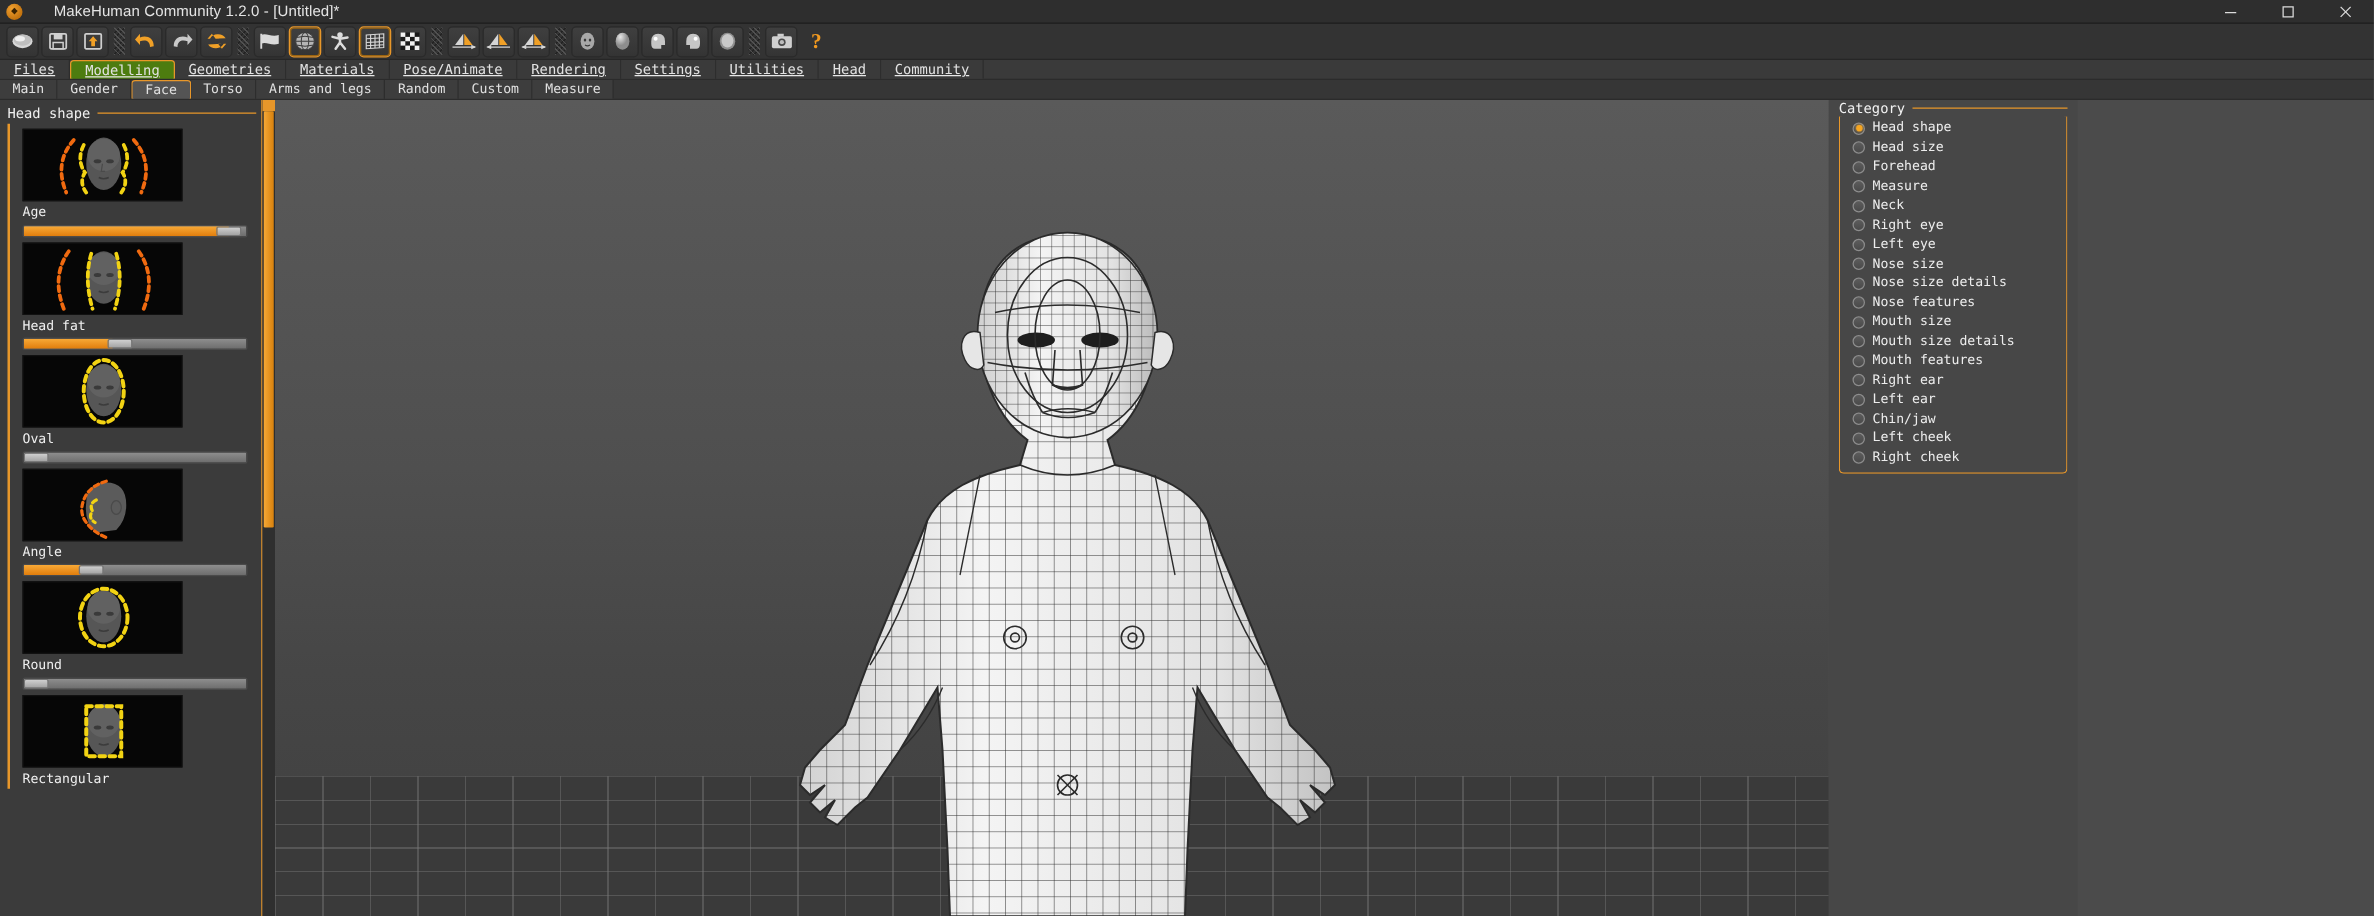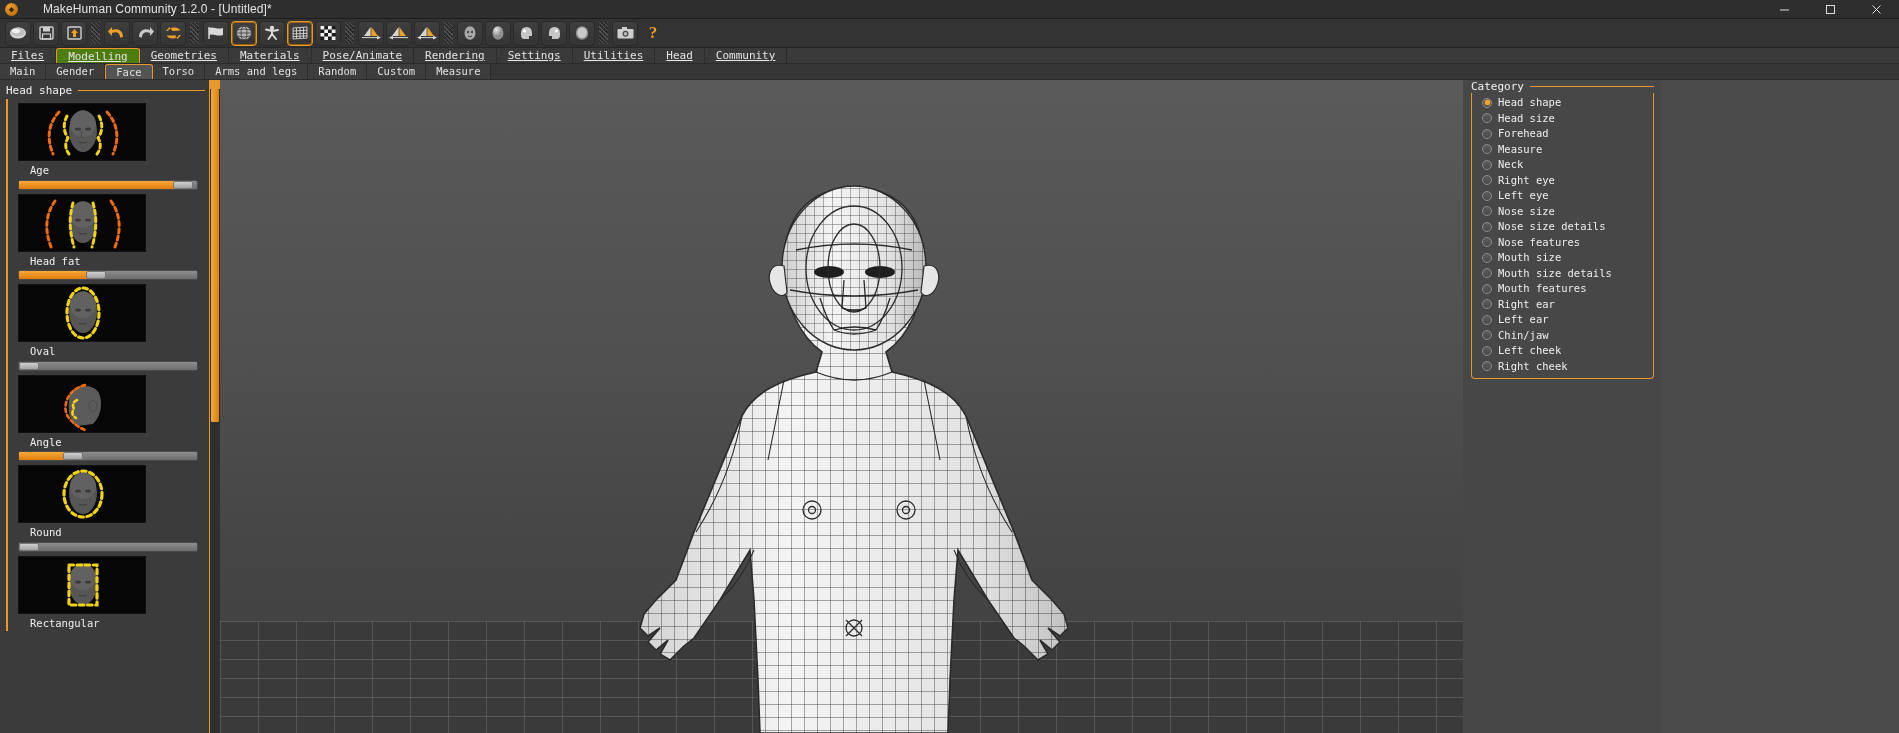--- a/index.html
+++ b/index.html
@@ -103,21 +103,21 @@
   .group-rule{flex:1;height:1px;background:#e8972a;}
   .group-body{
     margin-left:6px;border-left:2px solid #e8972a;padding:2px 0 0 4px;
   }
   .slider-item{margin-bottom:2px;}
   .thumb{
     width:128px;height:58px;background:#0a0a0a;border:1px solid #111;
     position:relative;overflow:hidden;display:block;margin:2px 0 2px 6px;
   }
   .thumb svg{display:block;}
-  .slider-label{font-size:10.5px;color:#efefef;padding:2px 0 2px 6px;line-height:1.1;margin-left:12px;}
+  .slider-label{font-size:10.5px;color:#efefef;padding:2px 0 2px 6px;line-height:1.1;}
   .slider-track{
     height:10px;width:180px;margin:1px 0 4px 6px;position:relative;
     background:linear-gradient(#8e8e8e,#6d6d6d);
     border:1px solid #4a4a4a;border-radius:2px;overflow:hidden;
   }
   .slider-fill{
     position:absolute;left:0;top:0;bottom:0;
     background:linear-gradient(#f8a937,#e07d0c);
   }
   .slider-handle{

